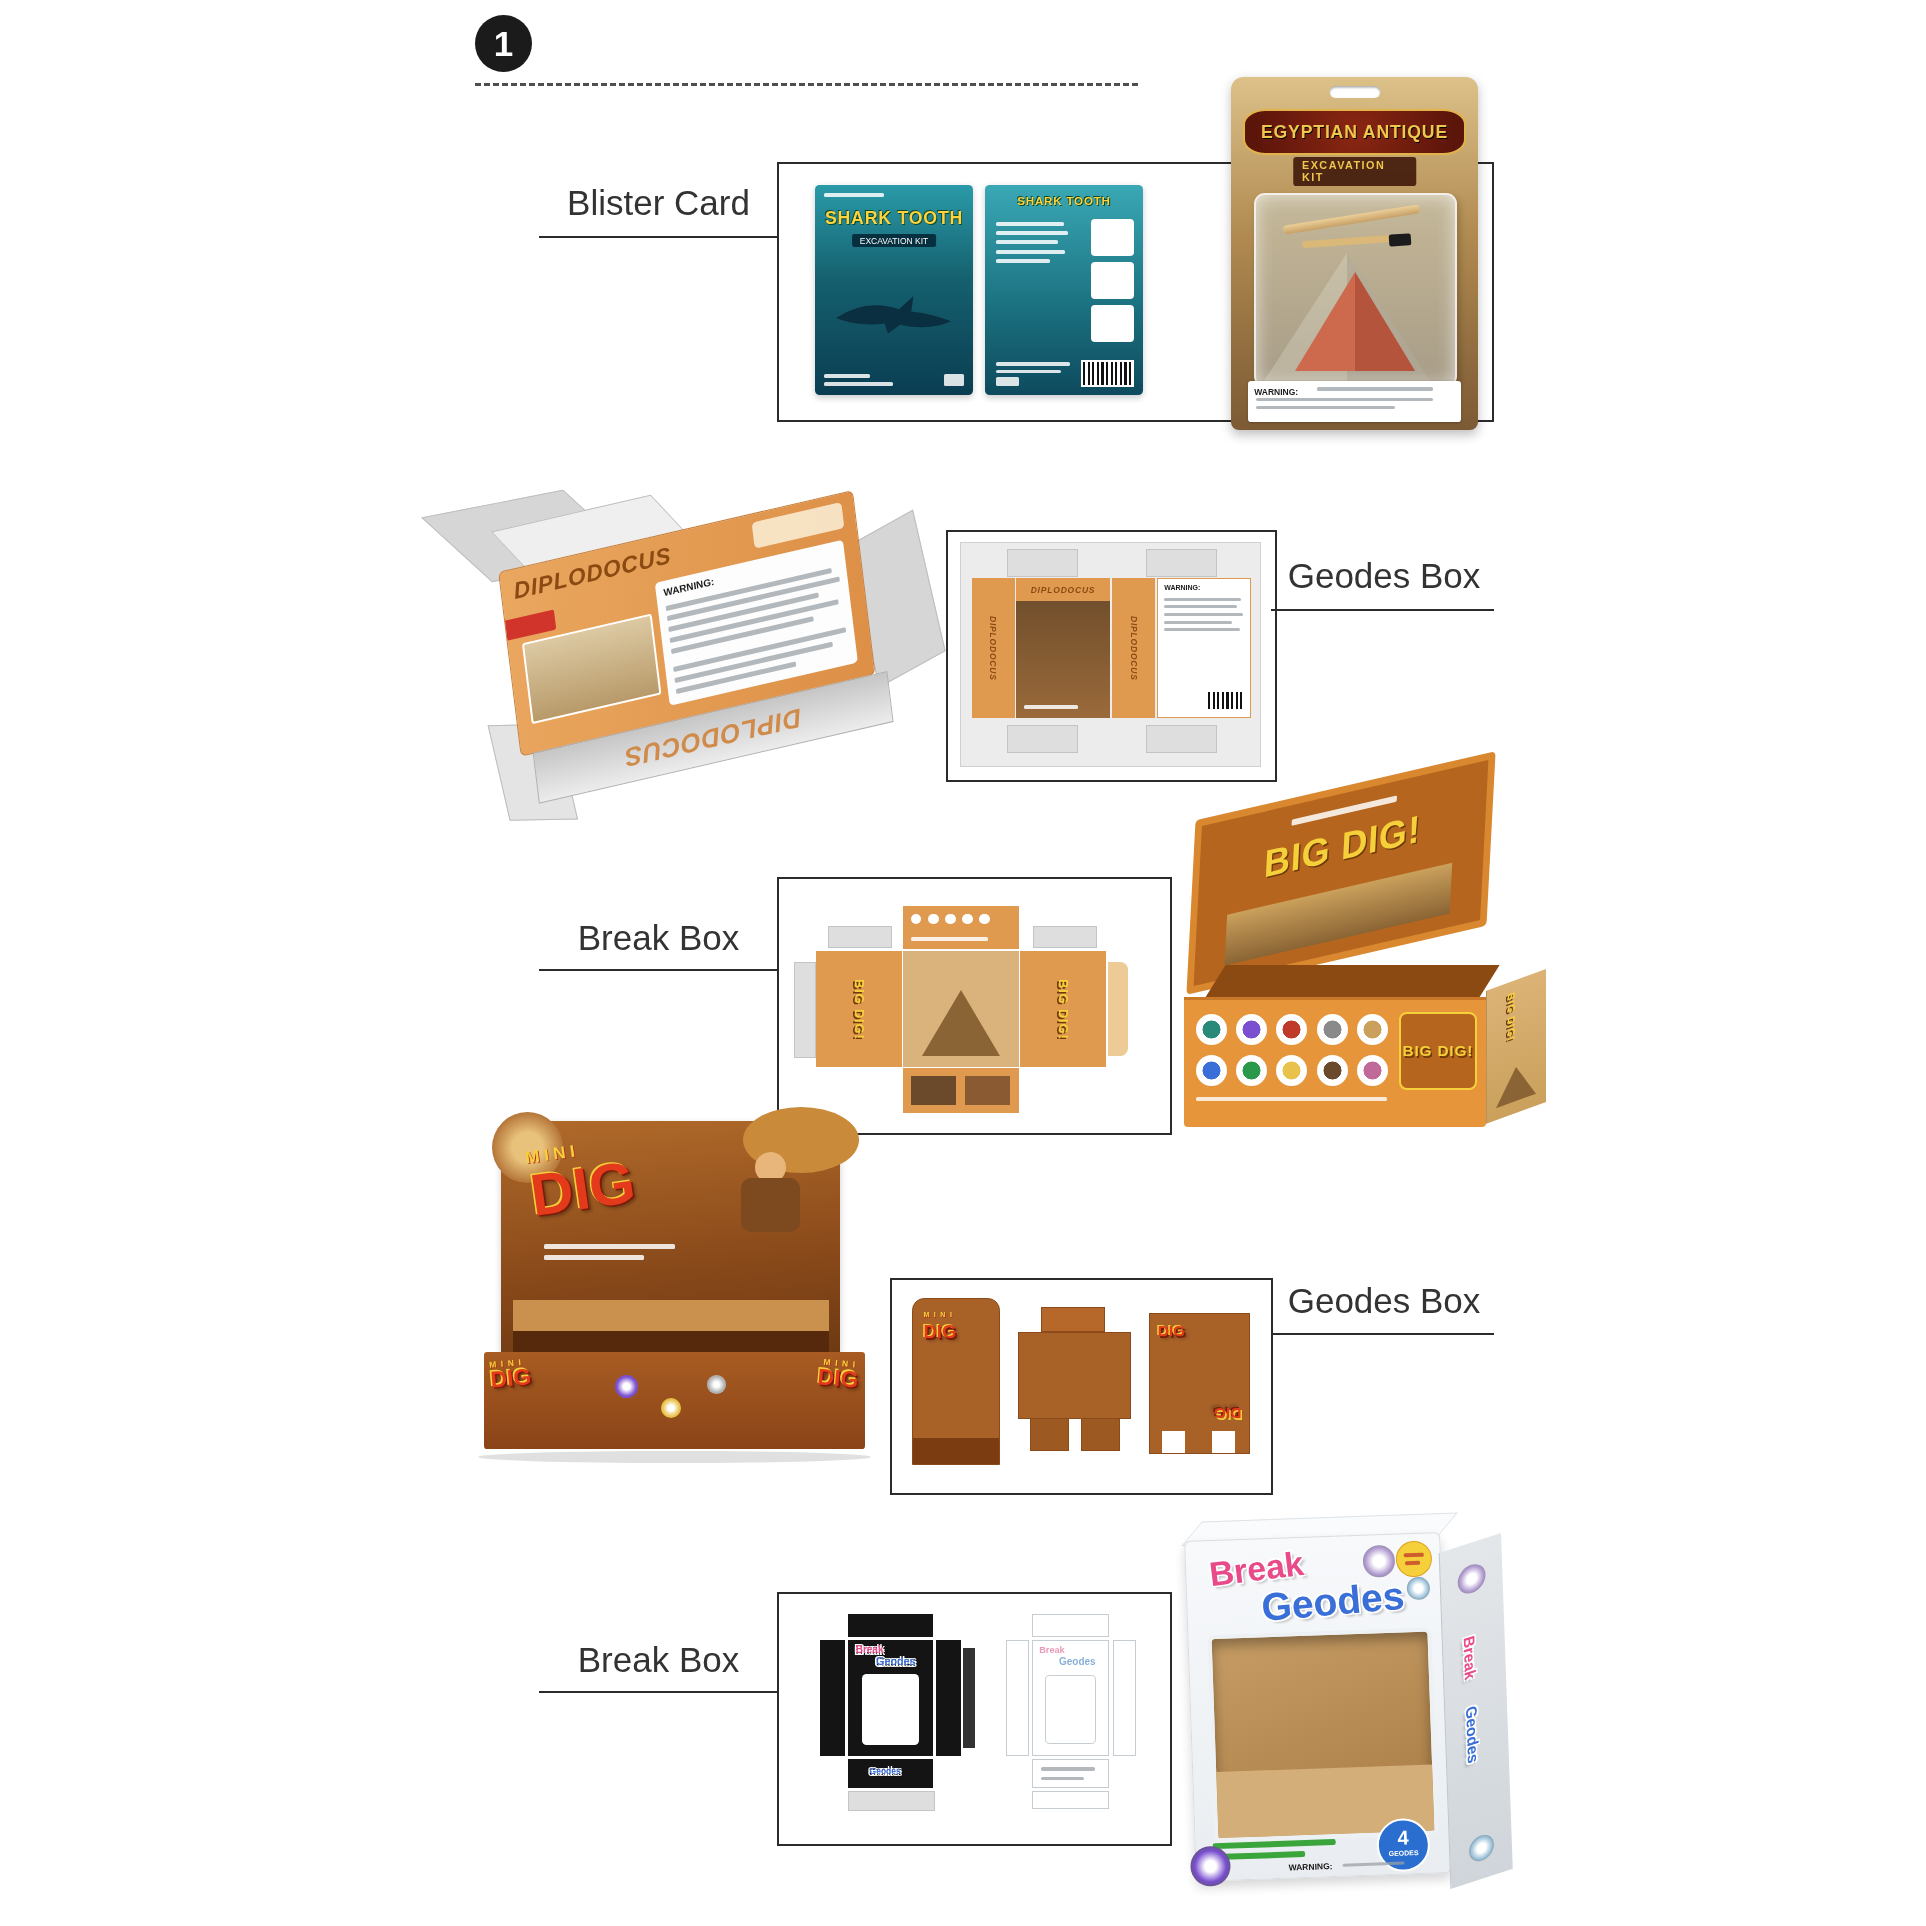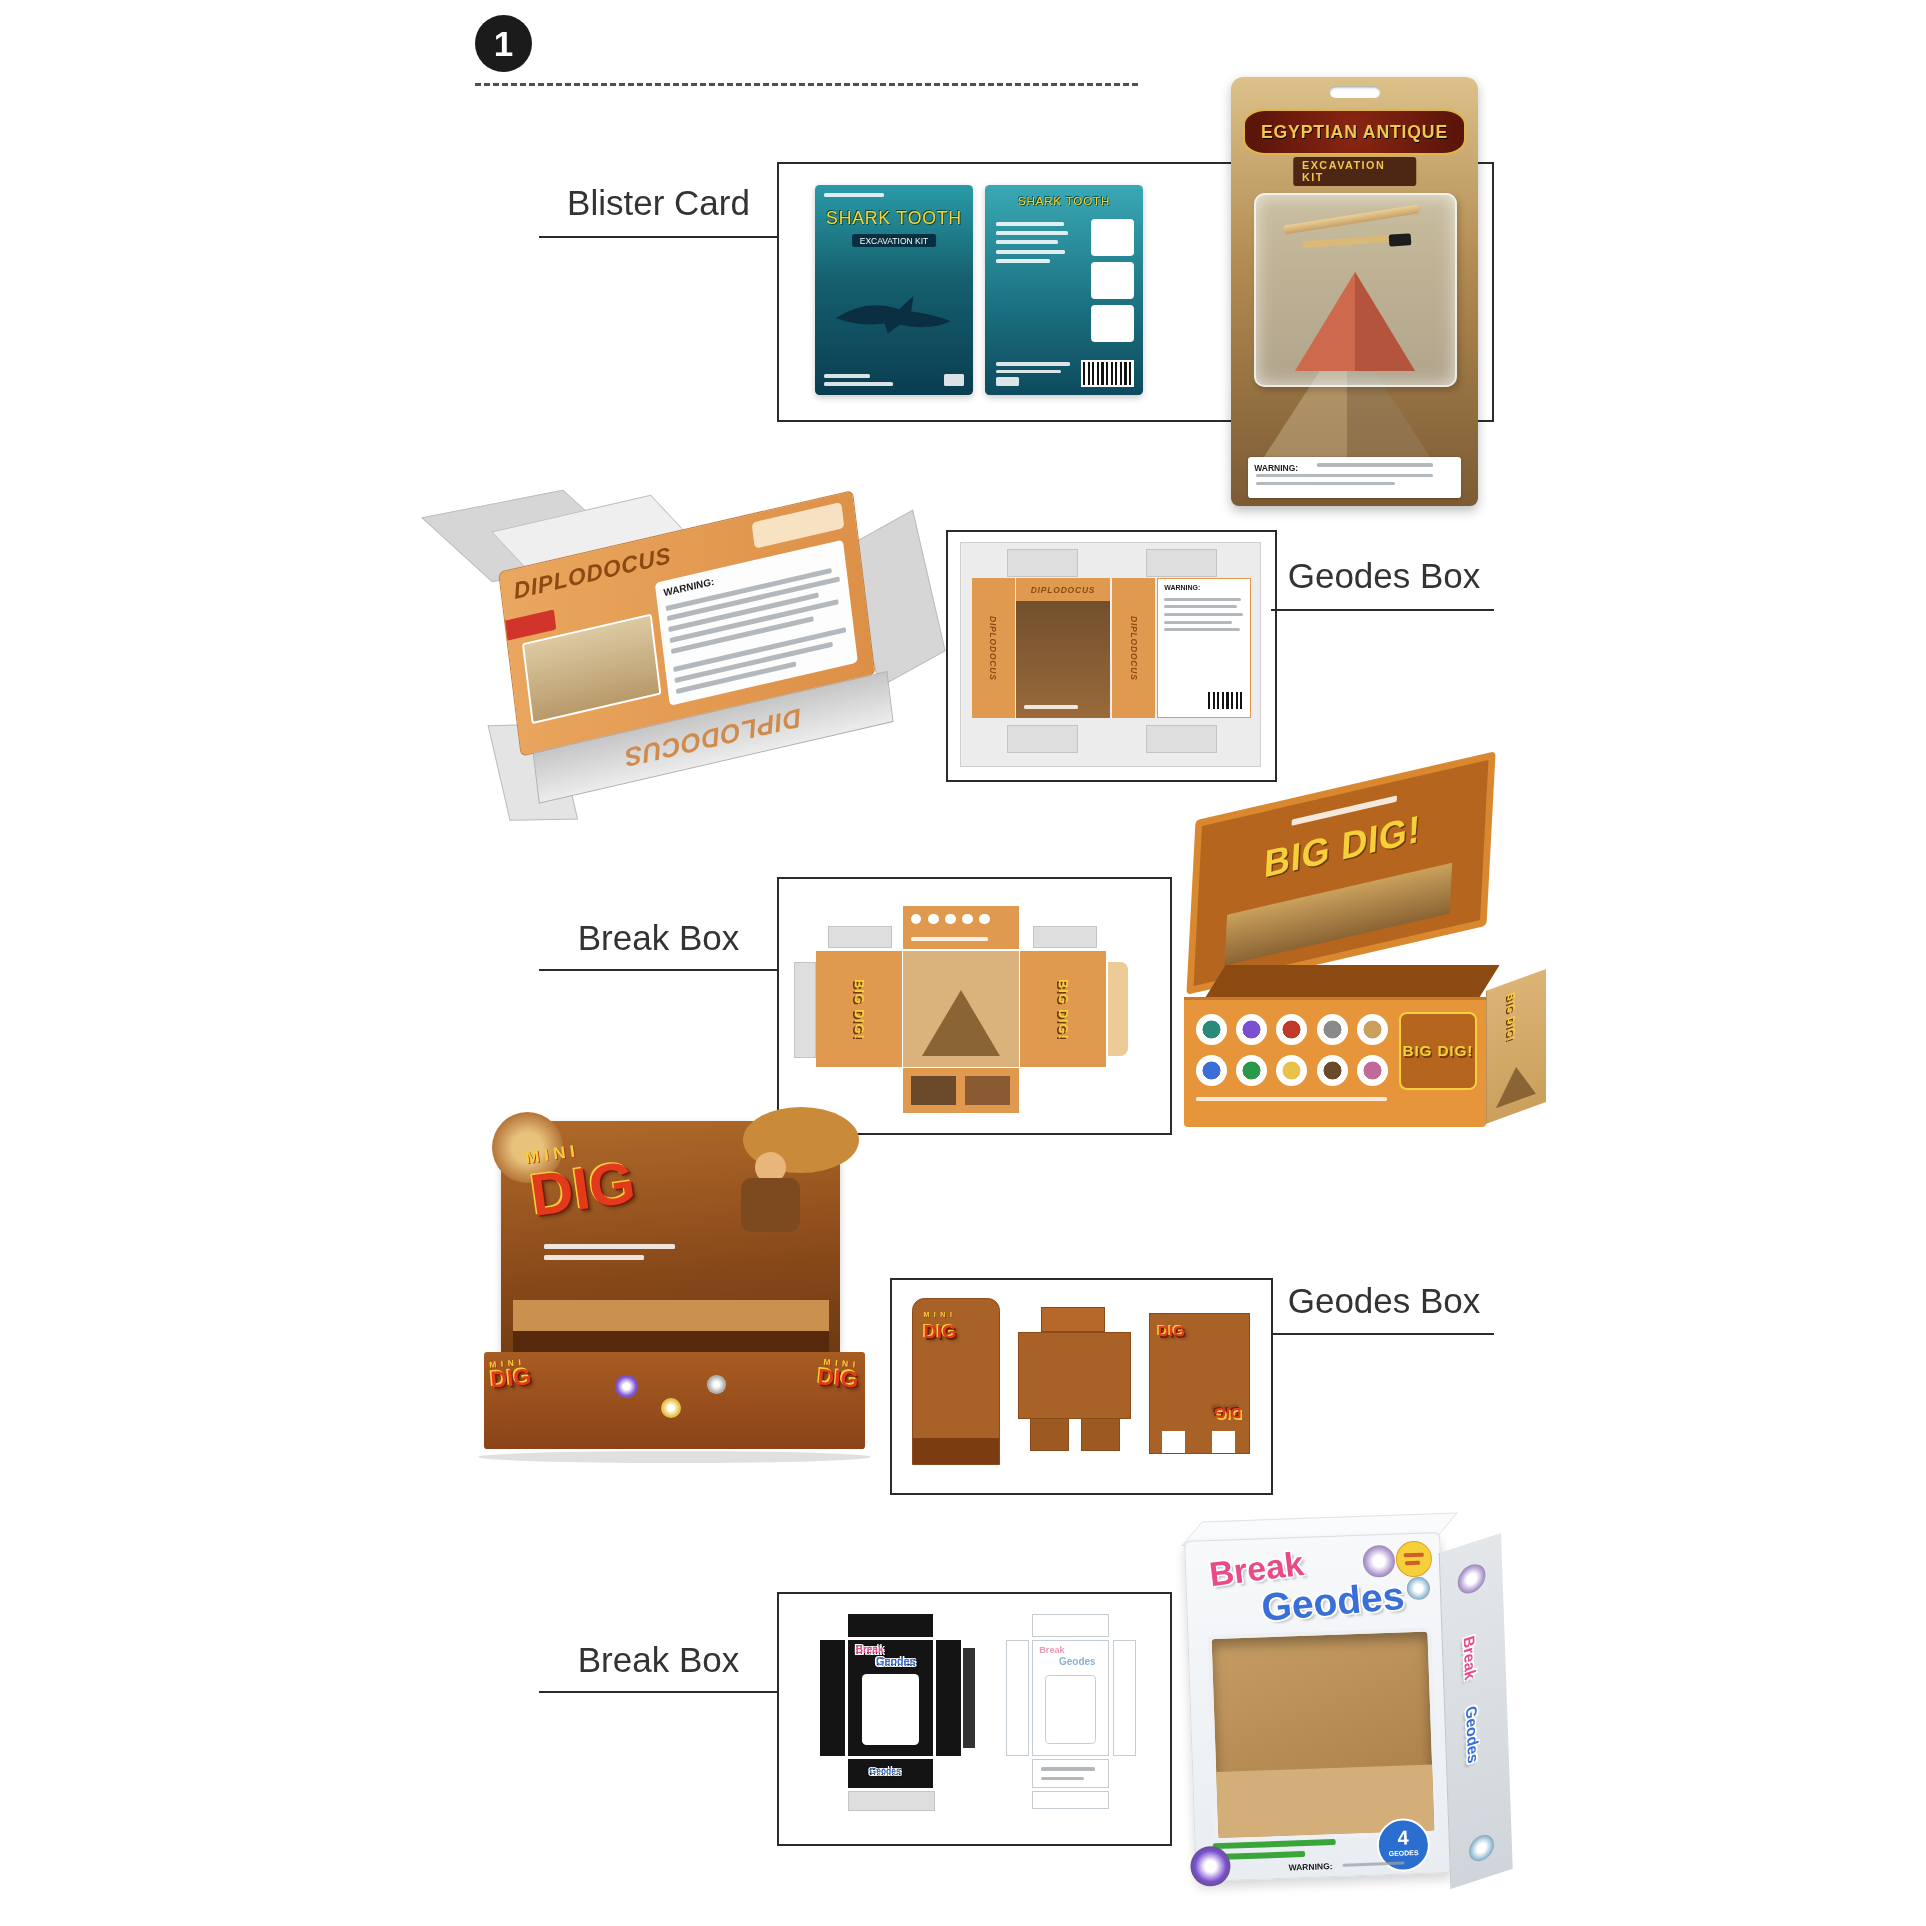--- a/index.html
+++ b/index.html
@@ -13,21 +13,21 @@
   .wbar{position:absolute;background:rgba(255,255,255,.85);border-radius:1.5px;}
   .gbar{position:absolute;background:#3aa53a;border-radius:2.3px;}
   .vt{writing-mode:vertical-rl;}
   .badge{left:475px;top:15.4px;width:57px;height:57px;border-radius:50%;background:#1b1b1b;color:#fff;
          display:flex;align-items:center;justify-content:center;font-size:35px;font-weight:700;}
   .title{left:556px;top:18.5px;font-size:48px;font-weight:600;color:#3d3d3d;letter-spacing:0.8px;}
   .dashes{left:475px;top:83px;width:663px;border-top:3.9px dashed #4f4f4f;height:0;}
   
   .sk-card{background:linear-gradient(180deg,#2a9aa8 0%,#15606e 45%,#0a3d52 100%);border-radius:4.6px;overflow:hidden;box-shadow:0 2.3px 6.2px rgba(0,0,0,.2);}
   .sk-card2{background:linear-gradient(180deg,#3aa8b5 0%,#1a6f7e 60%,#0e4a5e 100%);}
-  .sk-title{position:absolute;width:100%;text-align:center;font-weight:400;color:#ffd23f;
+  .sk-title{position:absolute;width:100%;text-align:center;font-weight:700;color:#ffd23f;
             text-shadow:0.8px 0.8px 0 #0a4a2a,-0.8px -0.8px 0 #0a4a2a;letter-spacing:0.8px;}
   .sk-sub{position:absolute;left:50%;transform:translateX(-50%);background:#062f3f;color:#fefefe;
           padding:1.5px 7.7px;border-radius:2.3px;white-space:nowrap;}
   .barcode{position:absolute;background:repeating-linear-gradient(90deg,#111 0 2.3px,#fff 2.3px 4.6px);border:2.3px solid #fff;}
   
   .blister{background:linear-gradient(180deg,#dcc189 0%,#b08a50 45%,#7c5a34 100%);
            border-radius:12.3px 12.3px 7.7px 7.7px;box-shadow:0 4.6px 10.8px rgba(0,0,0,.25);overflow:hidden;}
   .tri{position:absolute;width:0;height:0;}
   .egy-banner{position:absolute;left:12.3px;right:12.3px;top:32px;height:42px;border:2.3px solid #e0b44a;border-radius:23px/15.4px;
               background:radial-gradient(circle,#8a2612 0%,#5c150a 90%);display:flex;align-items:center;justify-content:center;
@@ -98,21 +98,21 @@
     <div class="wbar" style="left:10.8px;top:74px;width:54px;height:3.9px"></div>
     <div class="abs" style="right:9.2px;top:34px;width:43px;height:37px;background:#fff;border-radius:3.9px"></div>
     <div class="abs" style="right:9.2px;top:77px;width:43px;height:37px;background:#fff;border-radius:3.9px"></div>
     <div class="abs" style="right:9.2px;top:120px;width:43px;height:37px;background:#fff;border-radius:3.9px"></div>
     <div class="wbar" style="left:10.8px;bottom:29px;width:74px;height:3.9px"></div>
     <div class="wbar" style="left:10.8px;bottom:21.6px;width:65px;height:3.9px"></div>
     <div class="barcode" style="right:9.2px;bottom:7.7px;width:49px;height:23px"></div>
     <div class="wbar" style="left:10.8px;bottom:9.2px;width:23px;height:9.2px"></div>
   </div>
 
-  <div class="abs blister" style="left:1231px;top:77px;width:247px;height:429px">
+  <div class="abs blister" style="left:1231px;top:77px;width:247px;height:353px">
     <div class="tri" style="left:31px;bottom:46px;border-left:85px solid transparent;border-right:85px solid transparent;border-bottom:131px solid rgba(240,225,190,.30)"></div>
     <div class="tri" style="left:116px;bottom:46px;border-left:0 solid transparent;border-right:85px solid transparent;border-bottom:131px solid rgba(90,60,30,.30)"></div>
     <div class="abs" style="left:50%;transform:translateX(-50%);top:9.2px;width:51px;height:12.3px;background:#ffffff;border-radius:6.2px;box-shadow:inset 0 1.5px 2.3px rgba(0,0,0,.35)"></div>
     <div class="egy-banner">EGYPTIAN ANTIQUE</div>
     <div class="egy-sub">EXCAVATION KIT</div>
     <div class="bubble">
       <div class="abs" style="left:26px;top:20px;width:139px;height:9.2px;background:linear-gradient(#eccf98,#c6a066);border-radius:4.6px;transform:rotate(-9deg)"></div>
       <div class="abs" style="left:46px;top:43px;width:92px;height:7px;background:#d9b878;border-radius:3.9px;transform:rotate(-4deg)"></div>
       <div class="abs" style="left:133px;top:39px;width:21.6px;height:11.6px;background:#1c1c1c;border-radius:2.3px;transform:rotate(-4deg)"></div>
       <div class="tri" style="left:39px;bottom:14px;border-left:60px solid transparent;border-right:60px solid transparent;border-bottom:99px solid #cd6a4e"></div>

